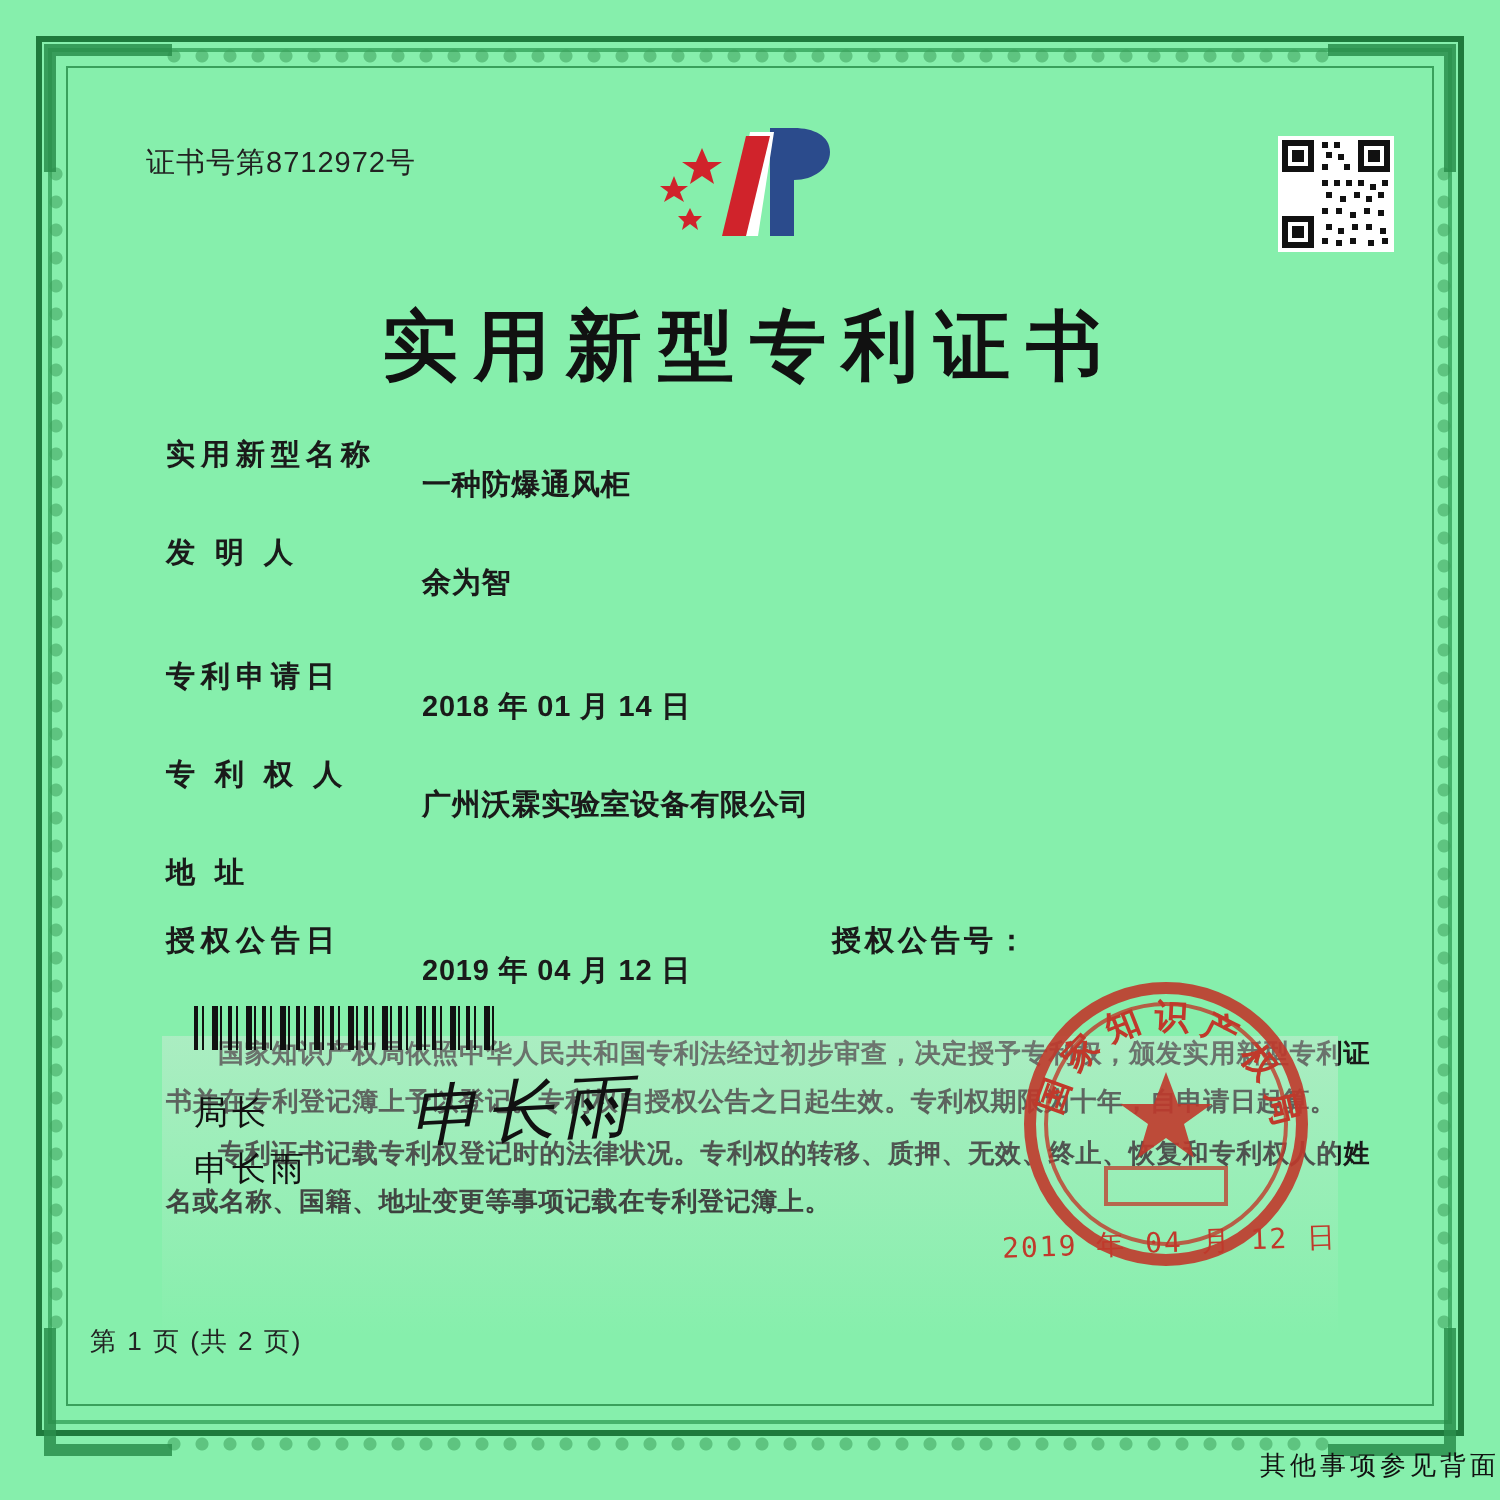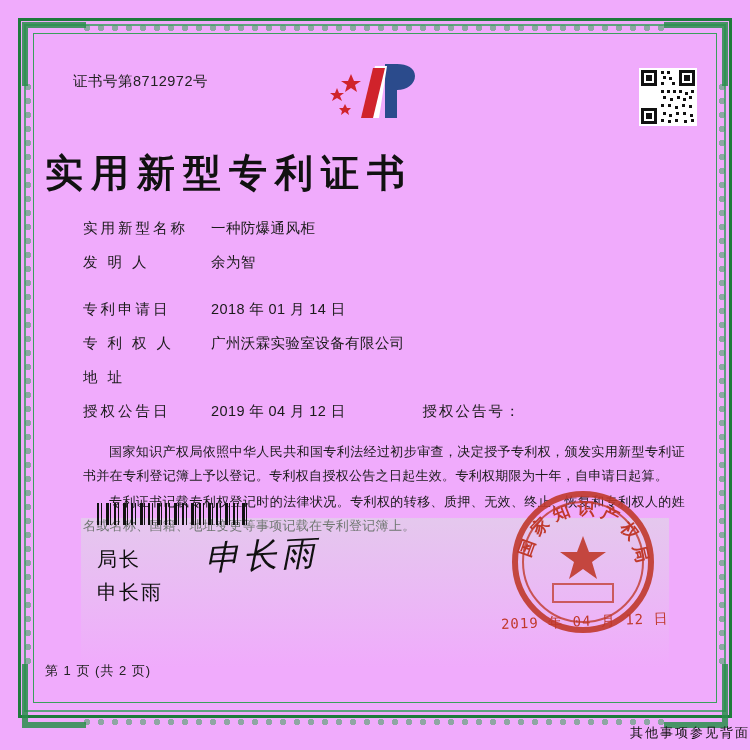--- a/index.html
+++ b/index.html
@@ -10,21 +10,21 @@
   body {
     width: 750px;
     height: 750px;
     font-family: "Liberation Sans", sans-serif;
     overflow: hidden;
   }
   .page {
     position: relative;
     width: 750px;
     height: 750px;
-    background: #f0abfc;
+    background: #86efac;
   }
   
   .border-outer {
     position: absolute;
     left: 18px; top: 18px;
     width: 714px; height: 700px;
     border: 3px solid #1e7a3c;
     box-sizing: border-box;
   }
   .border-outer::before{
@@ -98,52 +98,53 @@
     width: 120px; height: 62px;
   }
   .qr {
     position: absolute;
     right: 8px; top: 20px;
     width: 58px; height: 58px;
   }
   .title {
     position: absolute;
     left: 0; right: 0; top: 100px;
-    text-align: left;
+    text-align: center;
     font-family: "DejaVu Serif", serif;
     font-weight: bold;
     font-size: 38px;
     letter-spacing: 8px;
     color: #111;
   }
   .fields {
     position: absolute;
-    left: 38px; right: 20px; top: 170px;
+    left: 38px; right: 20px; top: 170px; font-weight: bold;
   }
   .row {
     display: flex;
     margin-bottom: 13px;
     font-size: 14.5px;
     color: #1a1a1a;
     line-height: 1.45;
   }
   .row .lbl {
     flex: 0 0 128px;
     letter-spacing: 3px;
     white-space: nowrap;
   }
   .row .val {
     flex: 1 1 auto;
     letter-spacing: .4px;
+    margin-top: 15px;
   }
   .row.two .lbl2 {
     flex: 0 0 112px;
     letter-spacing: 2px;
     white-space: nowrap;
-    text-align: center;
+    text-align: left;
     padding-right: 10px;
   }
   .row.two .v-left { flex: 0 0 205px; }
   .addr2 {
     margin-top: 3px;
   }
   .para {
     margin-top: 18px;
     font-size: 13px;
     line-height: 1.85;
@@ -162,21 +163,21 @@
     background:
       repeating-linear-gradient(90deg,
         #111 0 2px, transparent 2px 4px,
         #111 4px 5px, transparent 5px 9px,
         #111 9px 12px, transparent 12px 13px,
         #111 13px 14px, transparent 14px 17px);
   }
   .sign-block {
     position: absolute;
     left: 52px; top: 495px;
-    font-size: 20px;
+    font-size: 17px;
     line-height: 1.65;
     letter-spacing: 2px;
     color: #111;
   }
   .signature {
     position: absolute;
     left: 160px; top: 485px;
     font-family: "DejaVu Serif", serif;
     font-size: 34px;
     color: #111;

